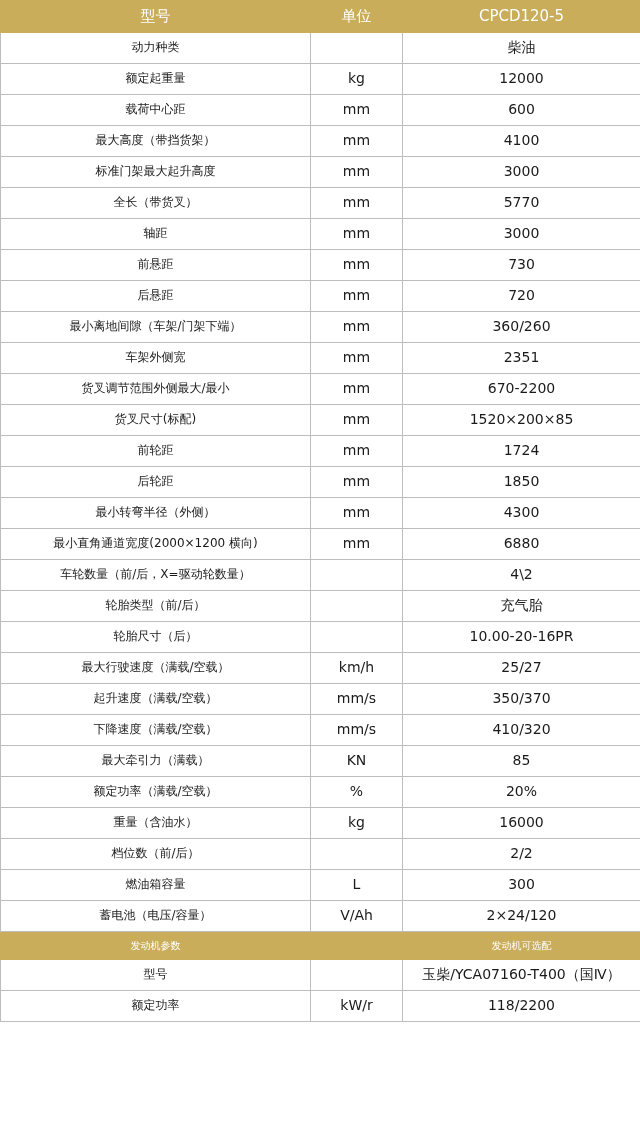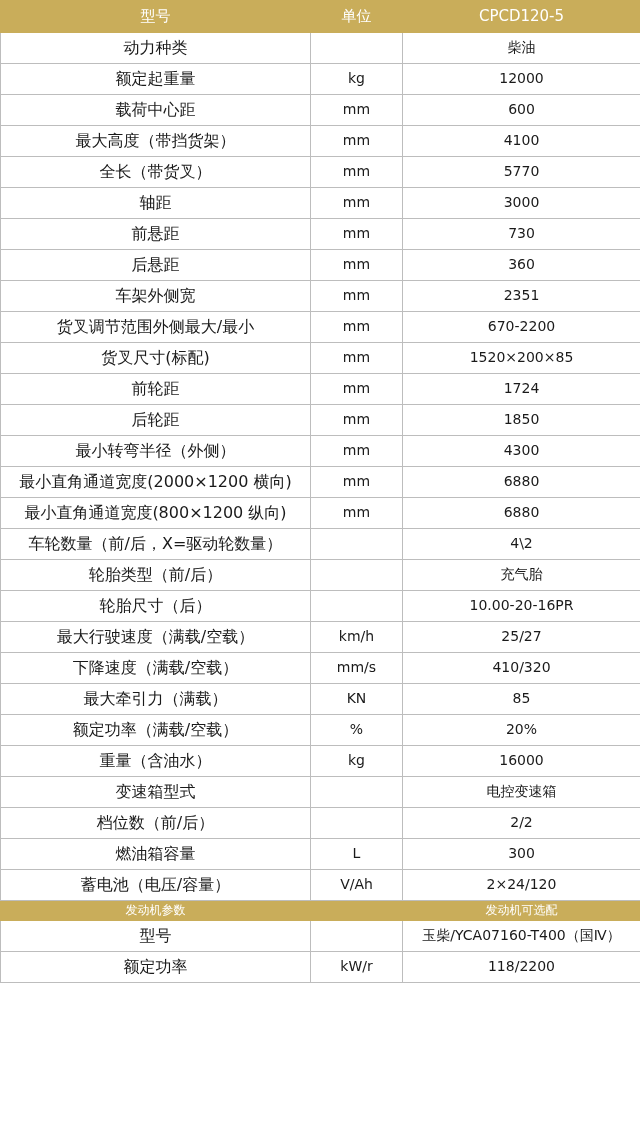--- a/index.html
+++ b/index.html
@@ -37,26 +37,26 @@
   table.spec tr.header-row td {
     background: #c9ad5a;
     color: #ffffff;
     font-size: 15px;
     border-color: #c9ad5a;
     height: 32px;
   }
   table.spec tr.section-row td {
     background: #c9ad5a;
     color: #ffffff;
+    font-size: 10px;
+    border-color: #c9ad5a;
+    height: 28px;
+  }
+  table.spec tr.data-row td.cell-name {
     font-size: 12px;
-    border-color: #c9ad5a;
-    height: 20px;
-  }
-  table.spec tr.data-row td.cell-name {
-    font-size: 16px;
   }
   table.spec tr.data-row td.cell-unit,
   table.spec tr.data-row td.cell-val {
     font-size: 14px;
   }
   table.spec tr.data-row td {
     background: #ffffff;
   }
 </style>
 </head>
@@ -88,38 +88,48 @@
         <td class="cell-name">载荷中心距</td>
         <td class="cell-unit">mm</td>
         <td class="cell-val">600</td>
       </tr>
       <tr class="data-row">
         <td class="cell-name">最大高度（带挡货架）</td>
         <td class="cell-unit">mm</td>
         <td class="cell-val">4100</td>
       </tr>
       <tr class="data-row">
+        <td class="cell-name">标准门架最大起升高度</td>
+        <td class="cell-unit">mm</td>
+        <td class="cell-val">3000</td>
+      </tr>
+      <tr class="data-row">
         <td class="cell-name">全长（带货叉）</td>
         <td class="cell-unit">mm</td>
         <td class="cell-val">5770</td>
       </tr>
       <tr class="data-row">
         <td class="cell-name">轴距</td>
         <td class="cell-unit">mm</td>
         <td class="cell-val">3000</td>
       </tr>
       <tr class="data-row">
         <td class="cell-name">前悬距</td>
         <td class="cell-unit">mm</td>
         <td class="cell-val">730</td>
       </tr>
       <tr class="data-row">
         <td class="cell-name">后悬距</td>
         <td class="cell-unit">mm</td>
-        <td class="cell-val">360</td>
+        <td class="cell-val">720</td>
+      </tr>
+      <tr class="data-row">
+        <td class="cell-name">最小离地间隙（车架/门架下端）</td>
+        <td class="cell-unit">mm</td>
+        <td class="cell-val">360/260</td>
       </tr>
       <tr class="data-row">
         <td class="cell-name">车架外侧宽</td>
         <td class="cell-unit">mm</td>
         <td class="cell-val">2351</td>
       </tr>
       <tr class="data-row">
         <td class="cell-name">货叉调节范围外侧最大/最小</td>
         <td class="cell-unit">mm</td>
         <td class="cell-val">670-2200</td>
@@ -139,25 +149,20 @@
         <td class="cell-unit">mm</td>
         <td class="cell-val">1850</td>
       </tr>
       <tr class="data-row">
         <td class="cell-name">最小转弯半径（外侧）</td>
         <td class="cell-unit">mm</td>
         <td class="cell-val">4300</td>
       </tr>
       <tr class="data-row">
         <td class="cell-name">最小直角通道宽度(2000×1200 横向)</td>
-        <td class="cell-unit">mm</td>
-        <td class="cell-val">6880</td>
-      </tr>
-      <tr class="data-row">
-        <td class="cell-name">最小直角通道宽度(800×1200 纵向)</td>
         <td class="cell-unit">mm</td>
         <td class="cell-val">6880</td>
       </tr>
       <tr class="data-row">
         <td class="cell-name">车轮数量（前/后，X=驱动轮数量）</td>
         <td class="cell-unit"></td>
         <td class="cell-val">4\2</td>
       </tr>
       <tr class="data-row">
         <td class="cell-name">轮胎类型（前/后）</td>
@@ -168,43 +173,43 @@
         <td class="cell-name">轮胎尺寸（后）</td>
         <td class="cell-unit"></td>
         <td class="cell-val">10.00-20-16PR</td>
       </tr>
       <tr class="data-row">
         <td class="cell-name">最大行驶速度（满载/空载）</td>
         <td class="cell-unit">km/h</td>
         <td class="cell-val">25/27</td>
       </tr>
       <tr class="data-row">
+        <td class="cell-name">起升速度（满载/空载）</td>
+        <td class="cell-unit">mm/s</td>
+        <td class="cell-val">350/370</td>
+      </tr>
+      <tr class="data-row">
         <td class="cell-name">下降速度（满载/空载）</td>
         <td class="cell-unit">mm/s</td>
         <td class="cell-val">410/320</td>
       </tr>
       <tr class="data-row">
         <td class="cell-name">最大牵引力（满载）</td>
         <td class="cell-unit">KN</td>
         <td class="cell-val">85</td>
       </tr>
       <tr class="data-row">
         <td class="cell-name">额定功率（满载/空载）</td>
         <td class="cell-unit">%</td>
         <td class="cell-val">20%</td>
       </tr>
       <tr class="data-row">
         <td class="cell-name">重量（含油水）</td>
         <td class="cell-unit">kg</td>
         <td class="cell-val">16000</td>
-      </tr>
-      <tr class="data-row">
-        <td class="cell-name">变速箱型式</td>
-        <td class="cell-unit"></td>
-        <td class="cell-val">电控变速箱</td>
       </tr>
       <tr class="data-row">
         <td class="cell-name">档位数（前/后）</td>
         <td class="cell-unit"></td>
         <td class="cell-val">2/2</td>
       </tr>
       <tr class="data-row">
         <td class="cell-name">燃油箱容量</td>
         <td class="cell-unit">L</td>
         <td class="cell-val">300</td>

